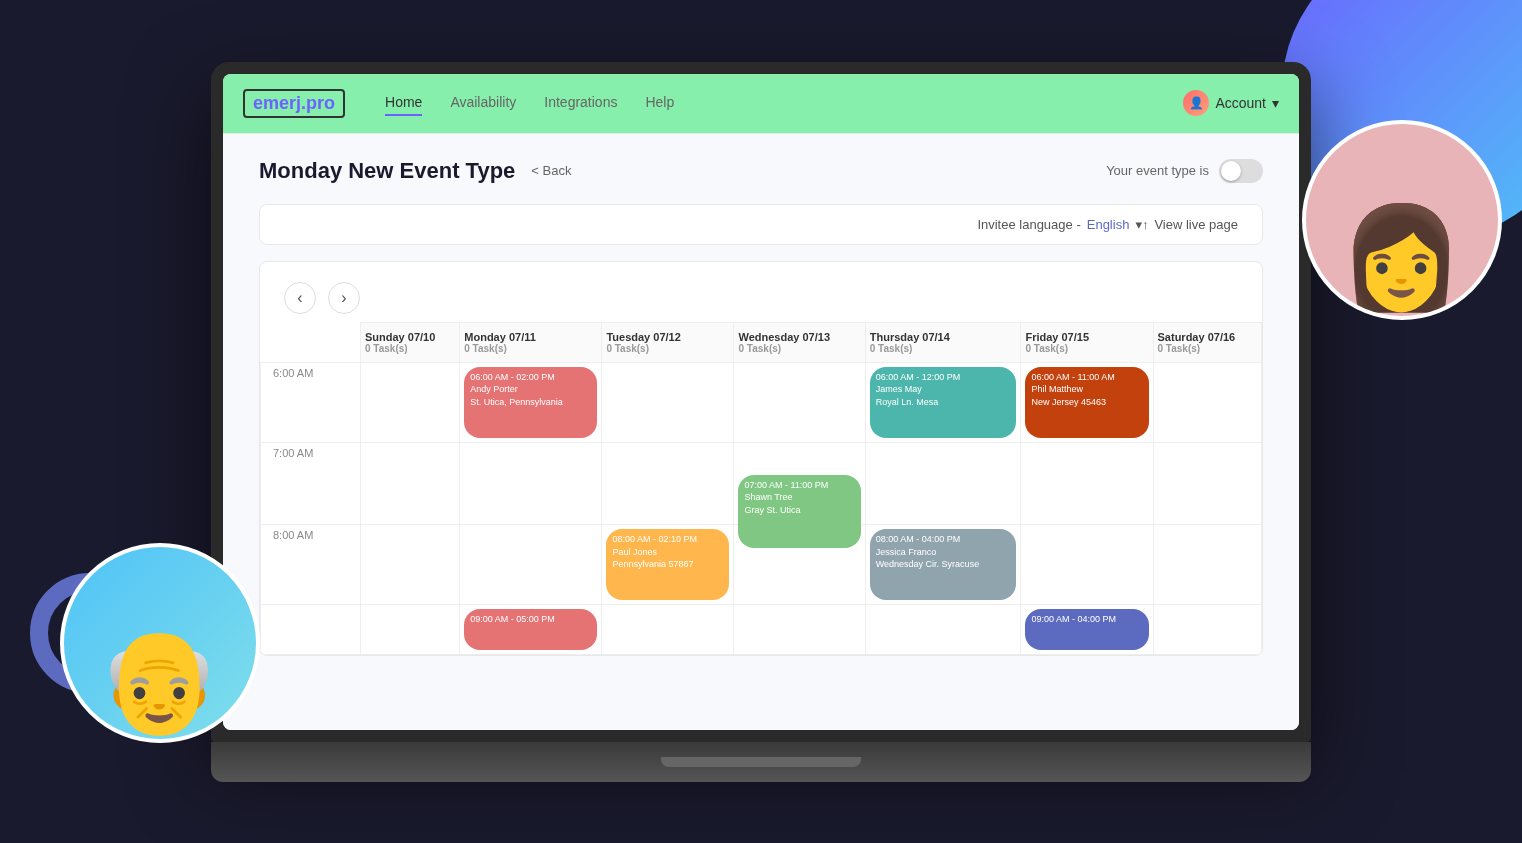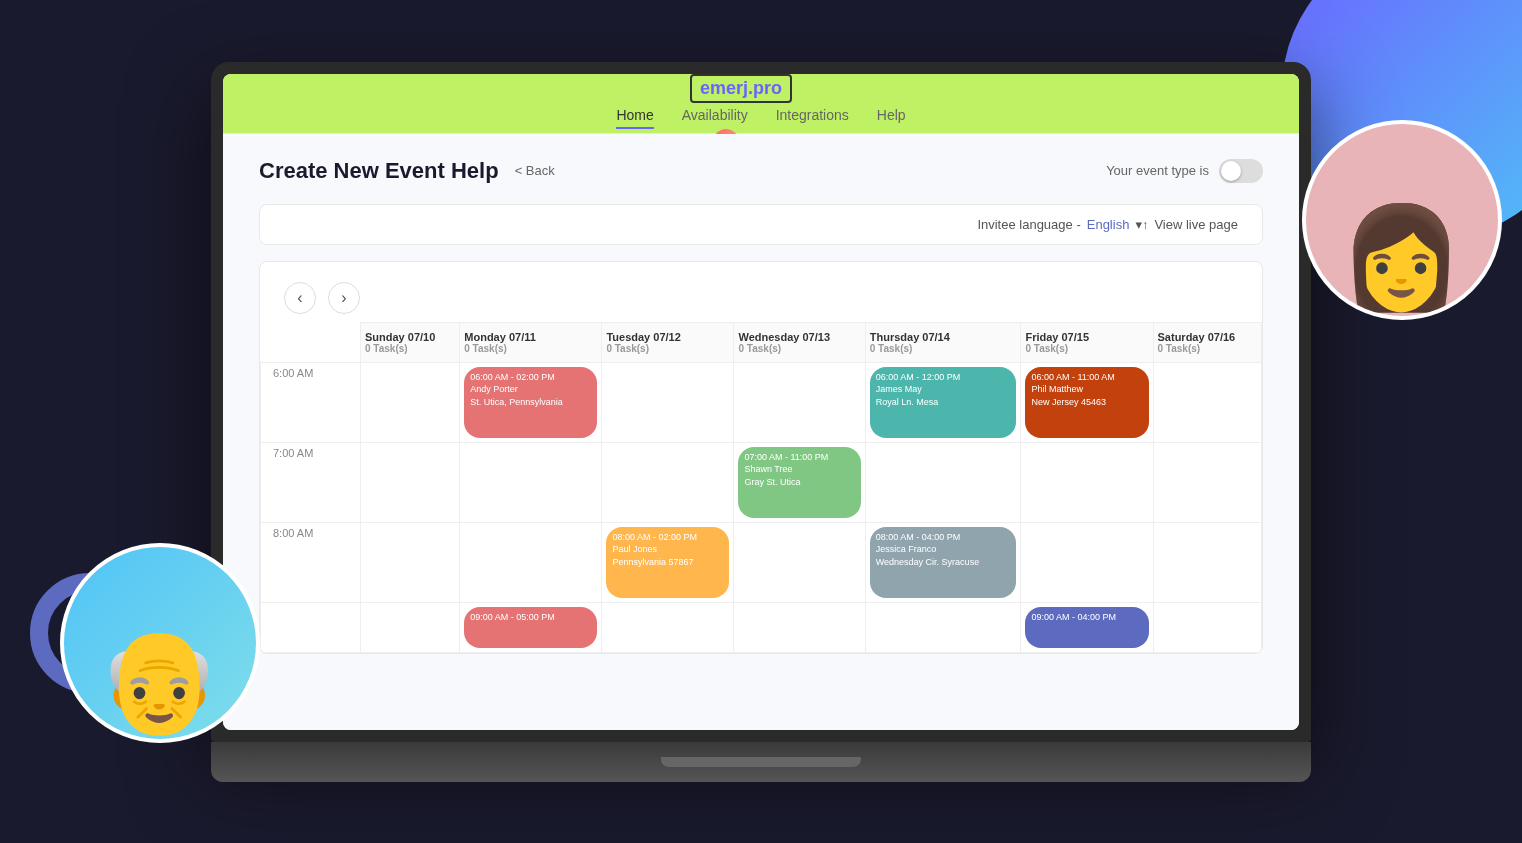--- a/index.html
+++ b/index.html
@@ -105,28 +105,27 @@
     }
     .laptop-notch {
       width: 200px;
       height: 10px;
       background: #666;
       border-radius: 0 0 8px 8px;
     }
 
     
     .app-nav {
-      background: #bef264;
+      background: #86efac;
       height: 60px;
       display: flex;
       align-items: center;
-      padding: 0 32px;
+      padding: 0 20px;
       border-bottom: 1px solid #e8e8e8;
       flex-shrink: 0;
-      flex-direction: column;
     }
     .logo {
       font-size: 18px;
       font-weight: 700;
       color: #333;
       margin-right: 40px;
       border: 2px solid #333;
       padding: 2px 8px;
       border-radius: 4px;
     }
@@ -341,21 +340,21 @@
       font-size: 9px;
       line-height: 1.4;
       color: white;
       font-weight: 500;
       height: 100%;
       overflow: hidden;
     }
     .event-red { background: #e57373; }
     .event-teal { background: #4db6ac; }
     .event-blue { background: #c2410c; }
-    .event-green { background: #81c784; }
+    .event-green { background: #81c784; margin-top: 28px; }
     .event-orange { background: #ffb74d; }
     .event-gray { background: #90a4ae; }
     .event-darkblue { background: #5c6bc0; }
   </style>
 </head>
 <body>
 
 <div class="bg-circle-blue"></div>
 <div class="bg-arc-blue"></div>
 
@@ -385,21 +384,21 @@
           <div class="account-avatar">👤</div>
           <span>Account</span>
           <span>▾</span>
         </div>
       </nav>
 
       <div class="page-content">
 
         <div class="page-header">
           <div class="page-header-left">
-            <span class="page-title">Create New Event Help</span>
+            <span class="page-title">Monday New Event Type</span>
             <span class="back-link">&lt; Back</span>
           </div>
           <div class="toggle-section">
             <span>Your event type is</span>
             <div class="toggle-switch"></div>
           </div>
         </div>
 
         <div class="language-bar">
           <div class="language-selector">
@@ -502,21 +501,21 @@
                 <td class="cal-event-cell"></td>
                 <td class="cal-event-cell"></td>
               </tr>
 
               <tr>
                 <td class="cal-time-cell">8:00 AM</td>
                 <td class="cal-event-cell"></td>
                 <td class="cal-event-cell"></td>
                 <td class="cal-event-cell">
                   <div class="cal-event event-orange">
-                    <div>08:00 AM - 02:00 PM</div>
+                    <div>08:00 AM - 02:10 PM</div>
                     <div>Paul Jones</div>
                     <div>Pennsylvania 57867</div>
                   </div>
                 </td>
                 <td class="cal-event-cell"></td>
                 <td class="cal-event-cell">
                   <div class="cal-event event-gray">
                     <div>08:00 AM - 04:00 PM</div>
                     <div>Jessica Franco</div>
                     <div>Wednesday Cir. Syracuse</div>

